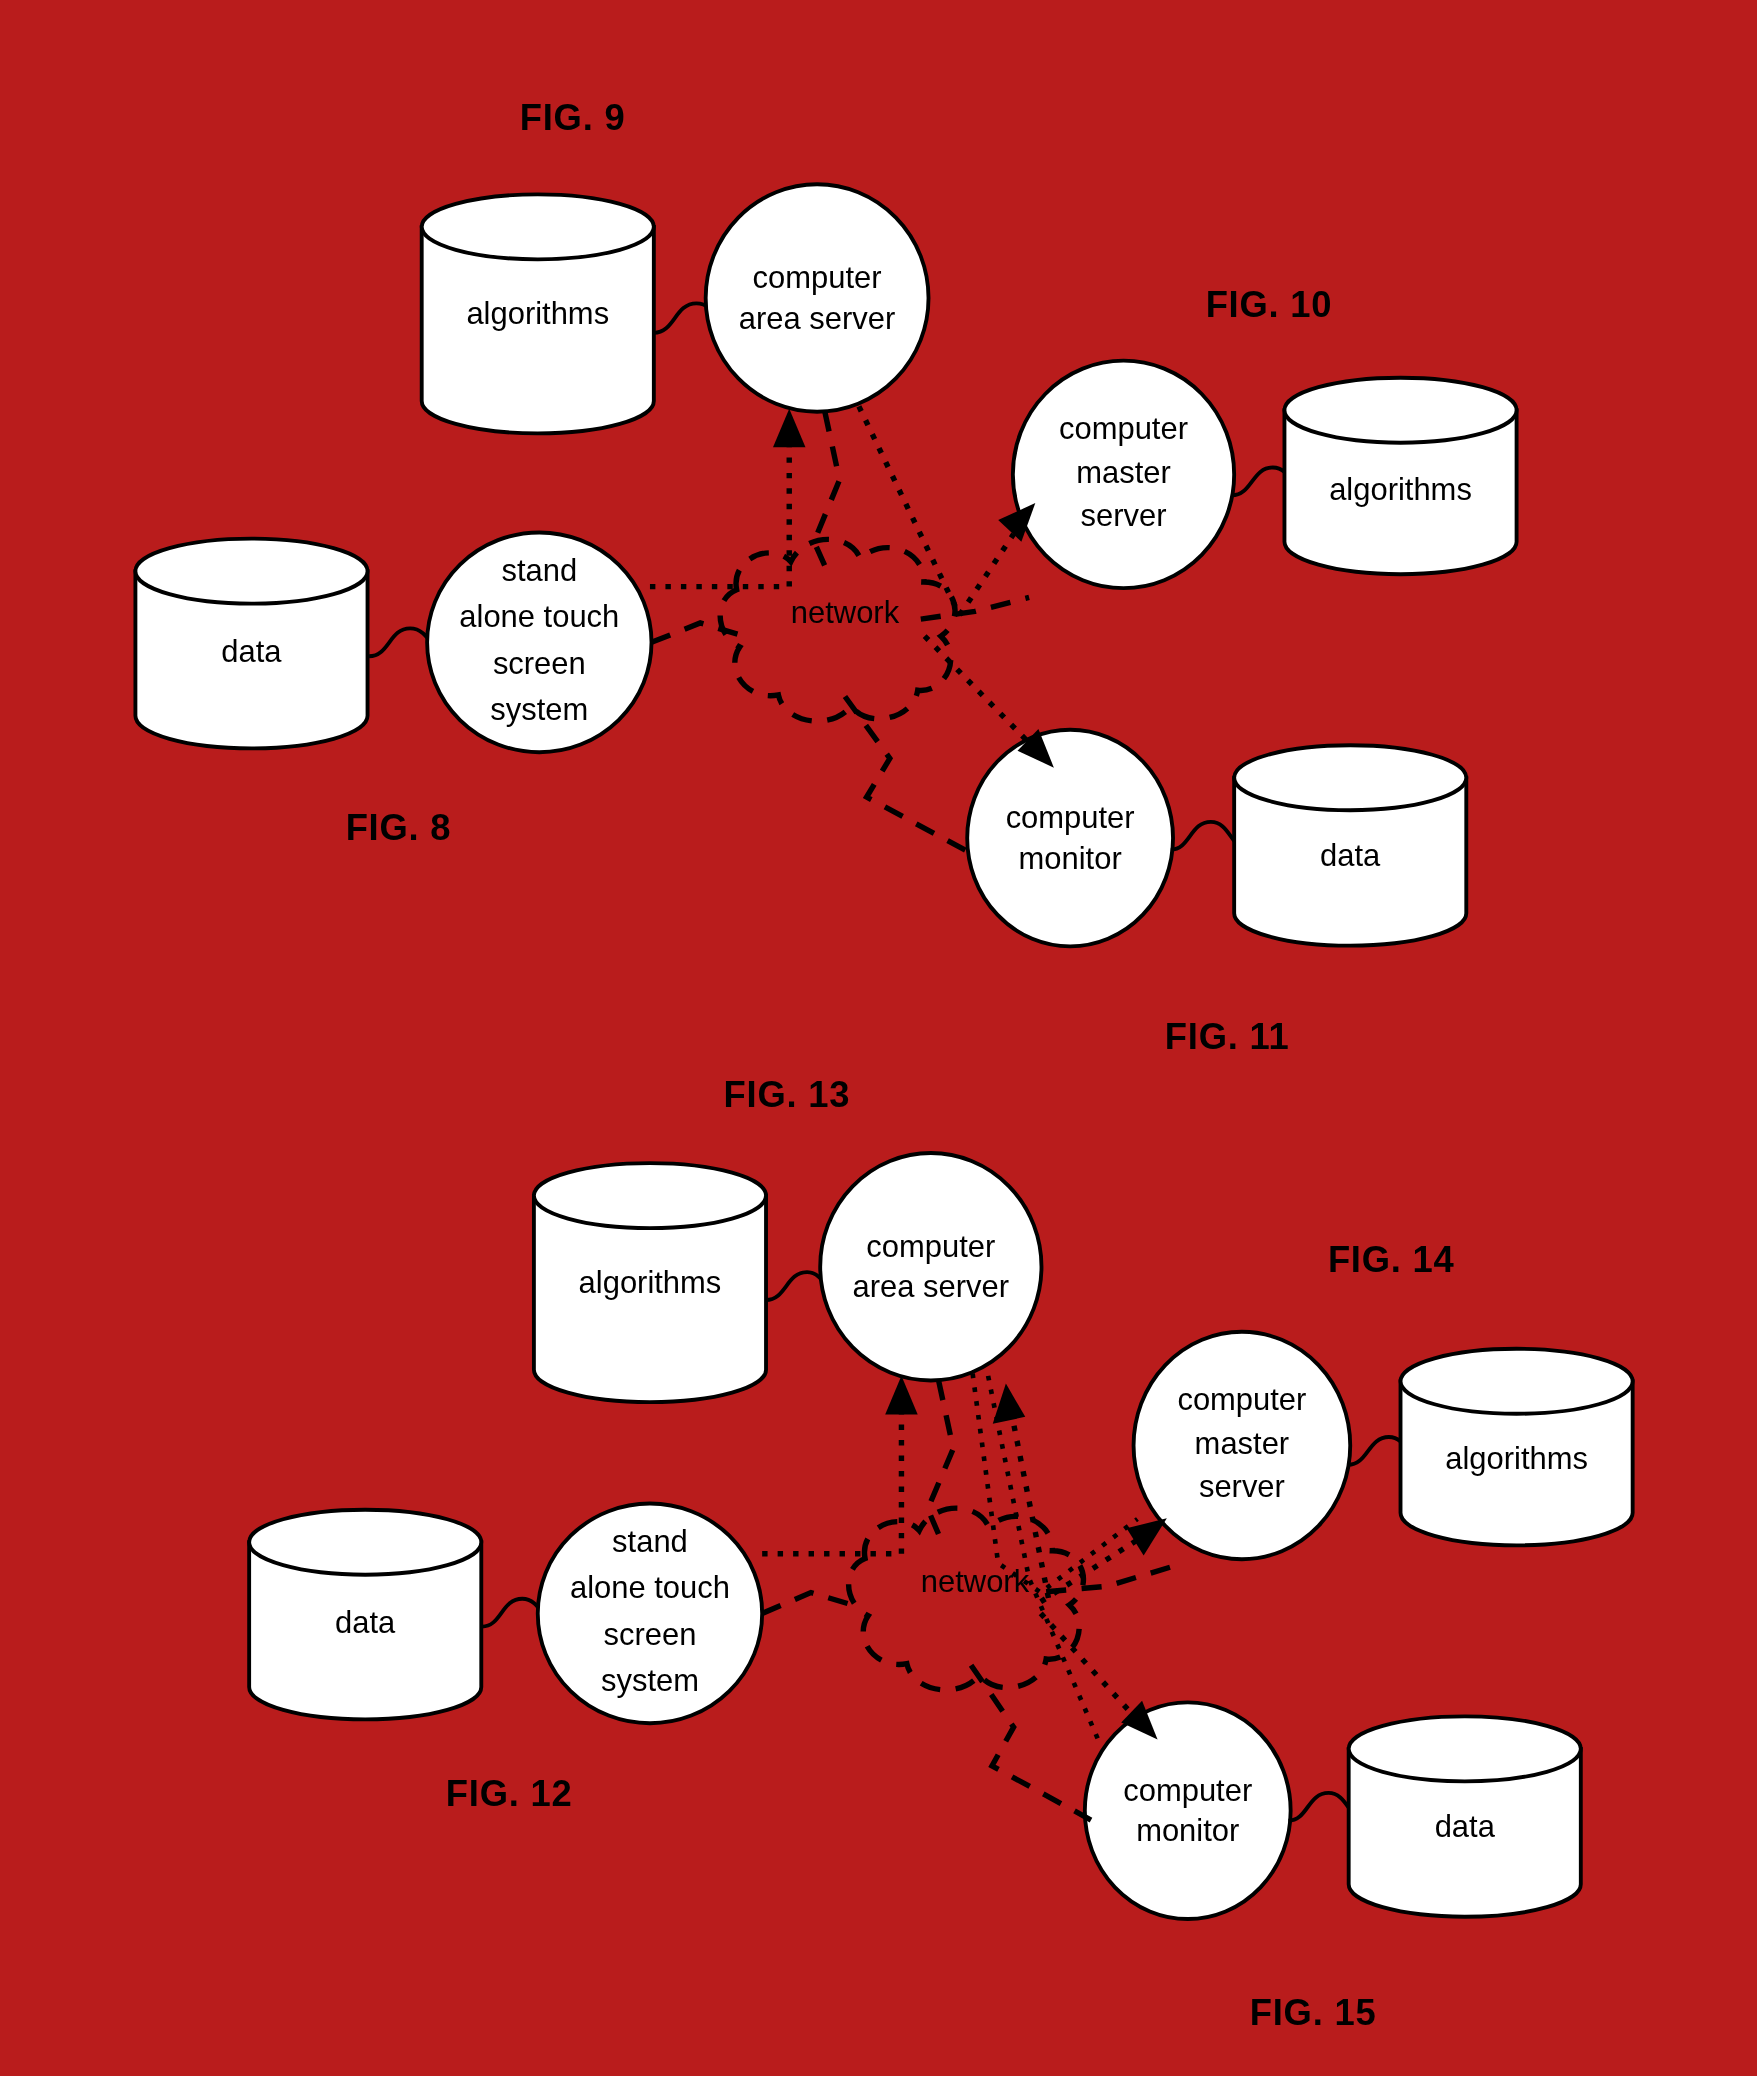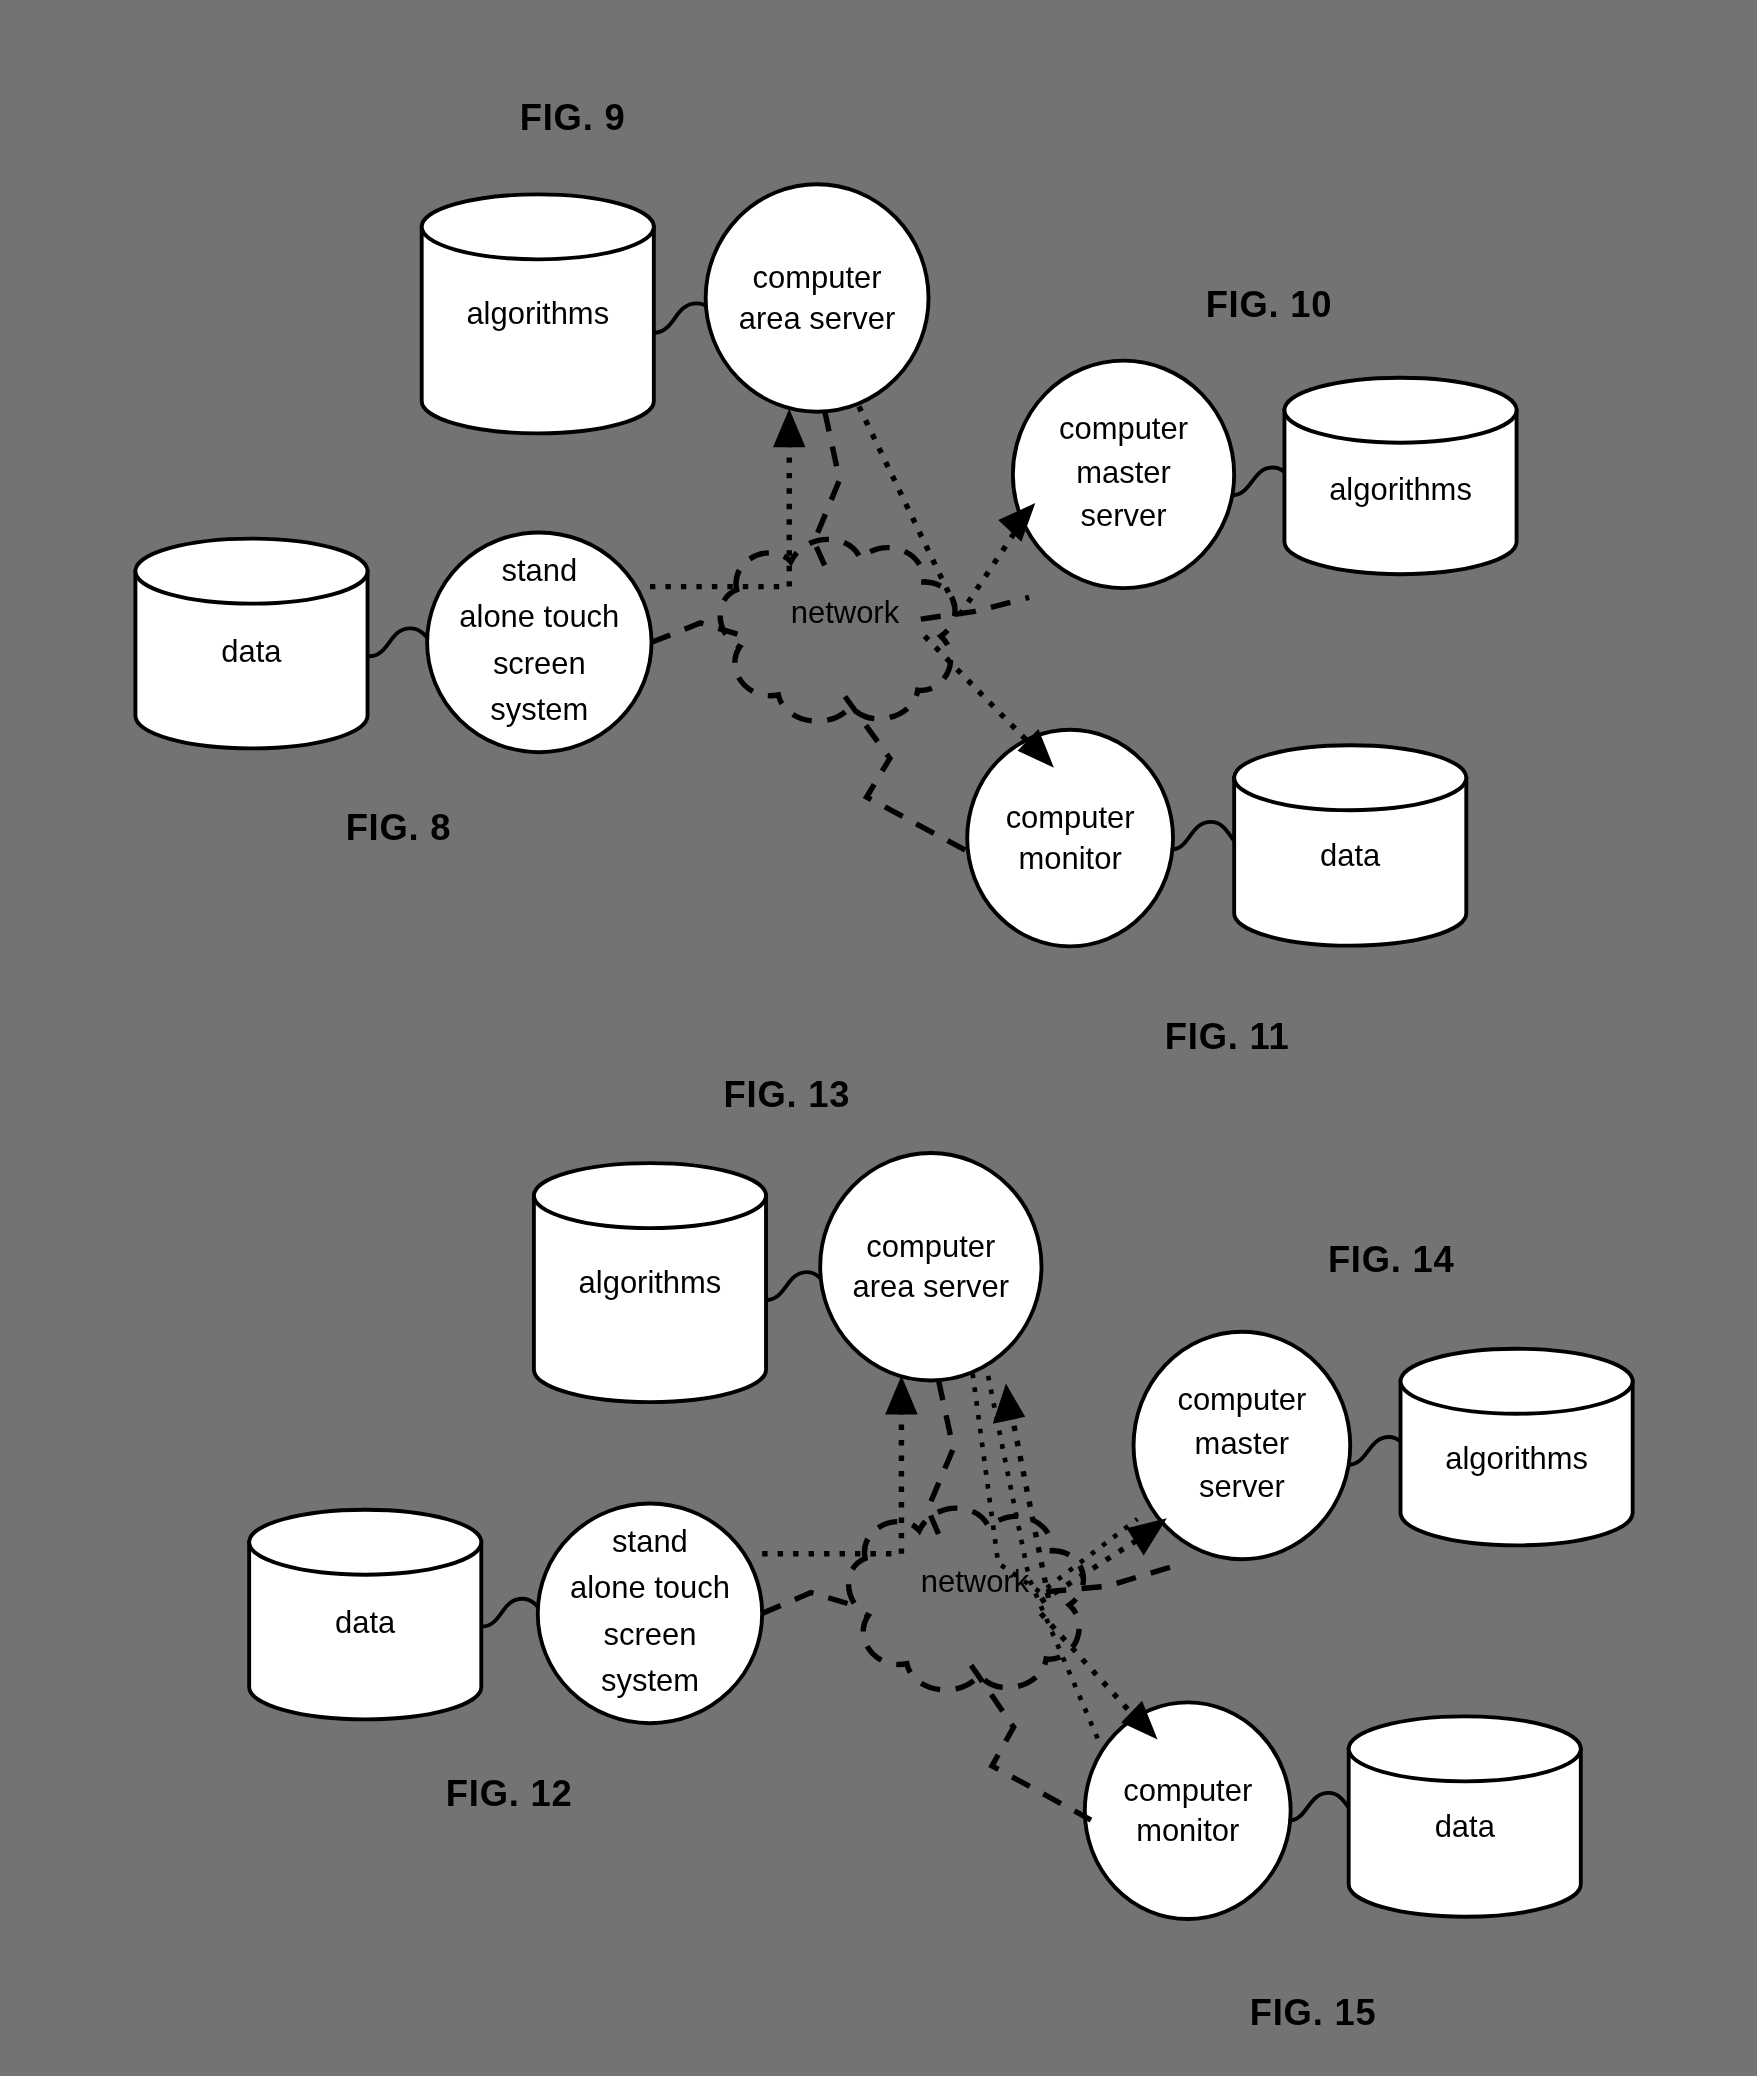--- a/index.html
+++ b/index.html
@@ -1,17 +1,17 @@
 <!DOCTYPE html>
 <html style="font-size:12.4px"><head>
 <meta charset="utf-8">
 <style>
   html,body{margin:0;padding:0;background:#ffffff;}
   body{width:1758px;height:2077px;font-family:"Liberation Sans",sans-serif;overflow:hidden;}
-  #sheet{position:relative;width:1758px;height:2077px;background:#737373;}
+  #sheet{position:relative;width:1758px;height:2077px;background:#b91c1c;}
   svg.diagram{position:absolute;left:0;top:0;width:1758px;height:2077px;}
   .nodeText{font-family:"Liberation Sans",sans-serif;font-size:40px;fill:#000;text-anchor:middle;dominant-baseline:middle;}
   .netText{font-family:"Liberation Sans",sans-serif;font-size:40px;fill:#000;text-anchor:middle;dominant-baseline:middle;}
   .figLabel{font-family:"Liberation Sans",sans-serif;font-size:47px;font-weight:bold;fill:#000;text-anchor:middle;dominant-baseline:middle;letter-spacing:1px;}
   .shape{fill:#ffffff;stroke:#000000;stroke-width:5;}
   .cable{fill:none;stroke:#000000;stroke-width:5;}
   .cloud{fill:none;stroke:#000000;stroke-width:7;stroke-dasharray:26 20;stroke-linecap:butt;}
   .dashLink{fill:none;stroke:#000000;stroke-width:7;stroke-dasharray:26 20;}
   .dotLink{fill:none;stroke:#000000;stroke-width:7;stroke-dasharray:7 13;stroke-linecap:butt;}
   .dotLinkThin{fill:none;stroke:#000000;stroke-width:6;stroke-dasharray:6 12;stroke-linecap:butt;}

